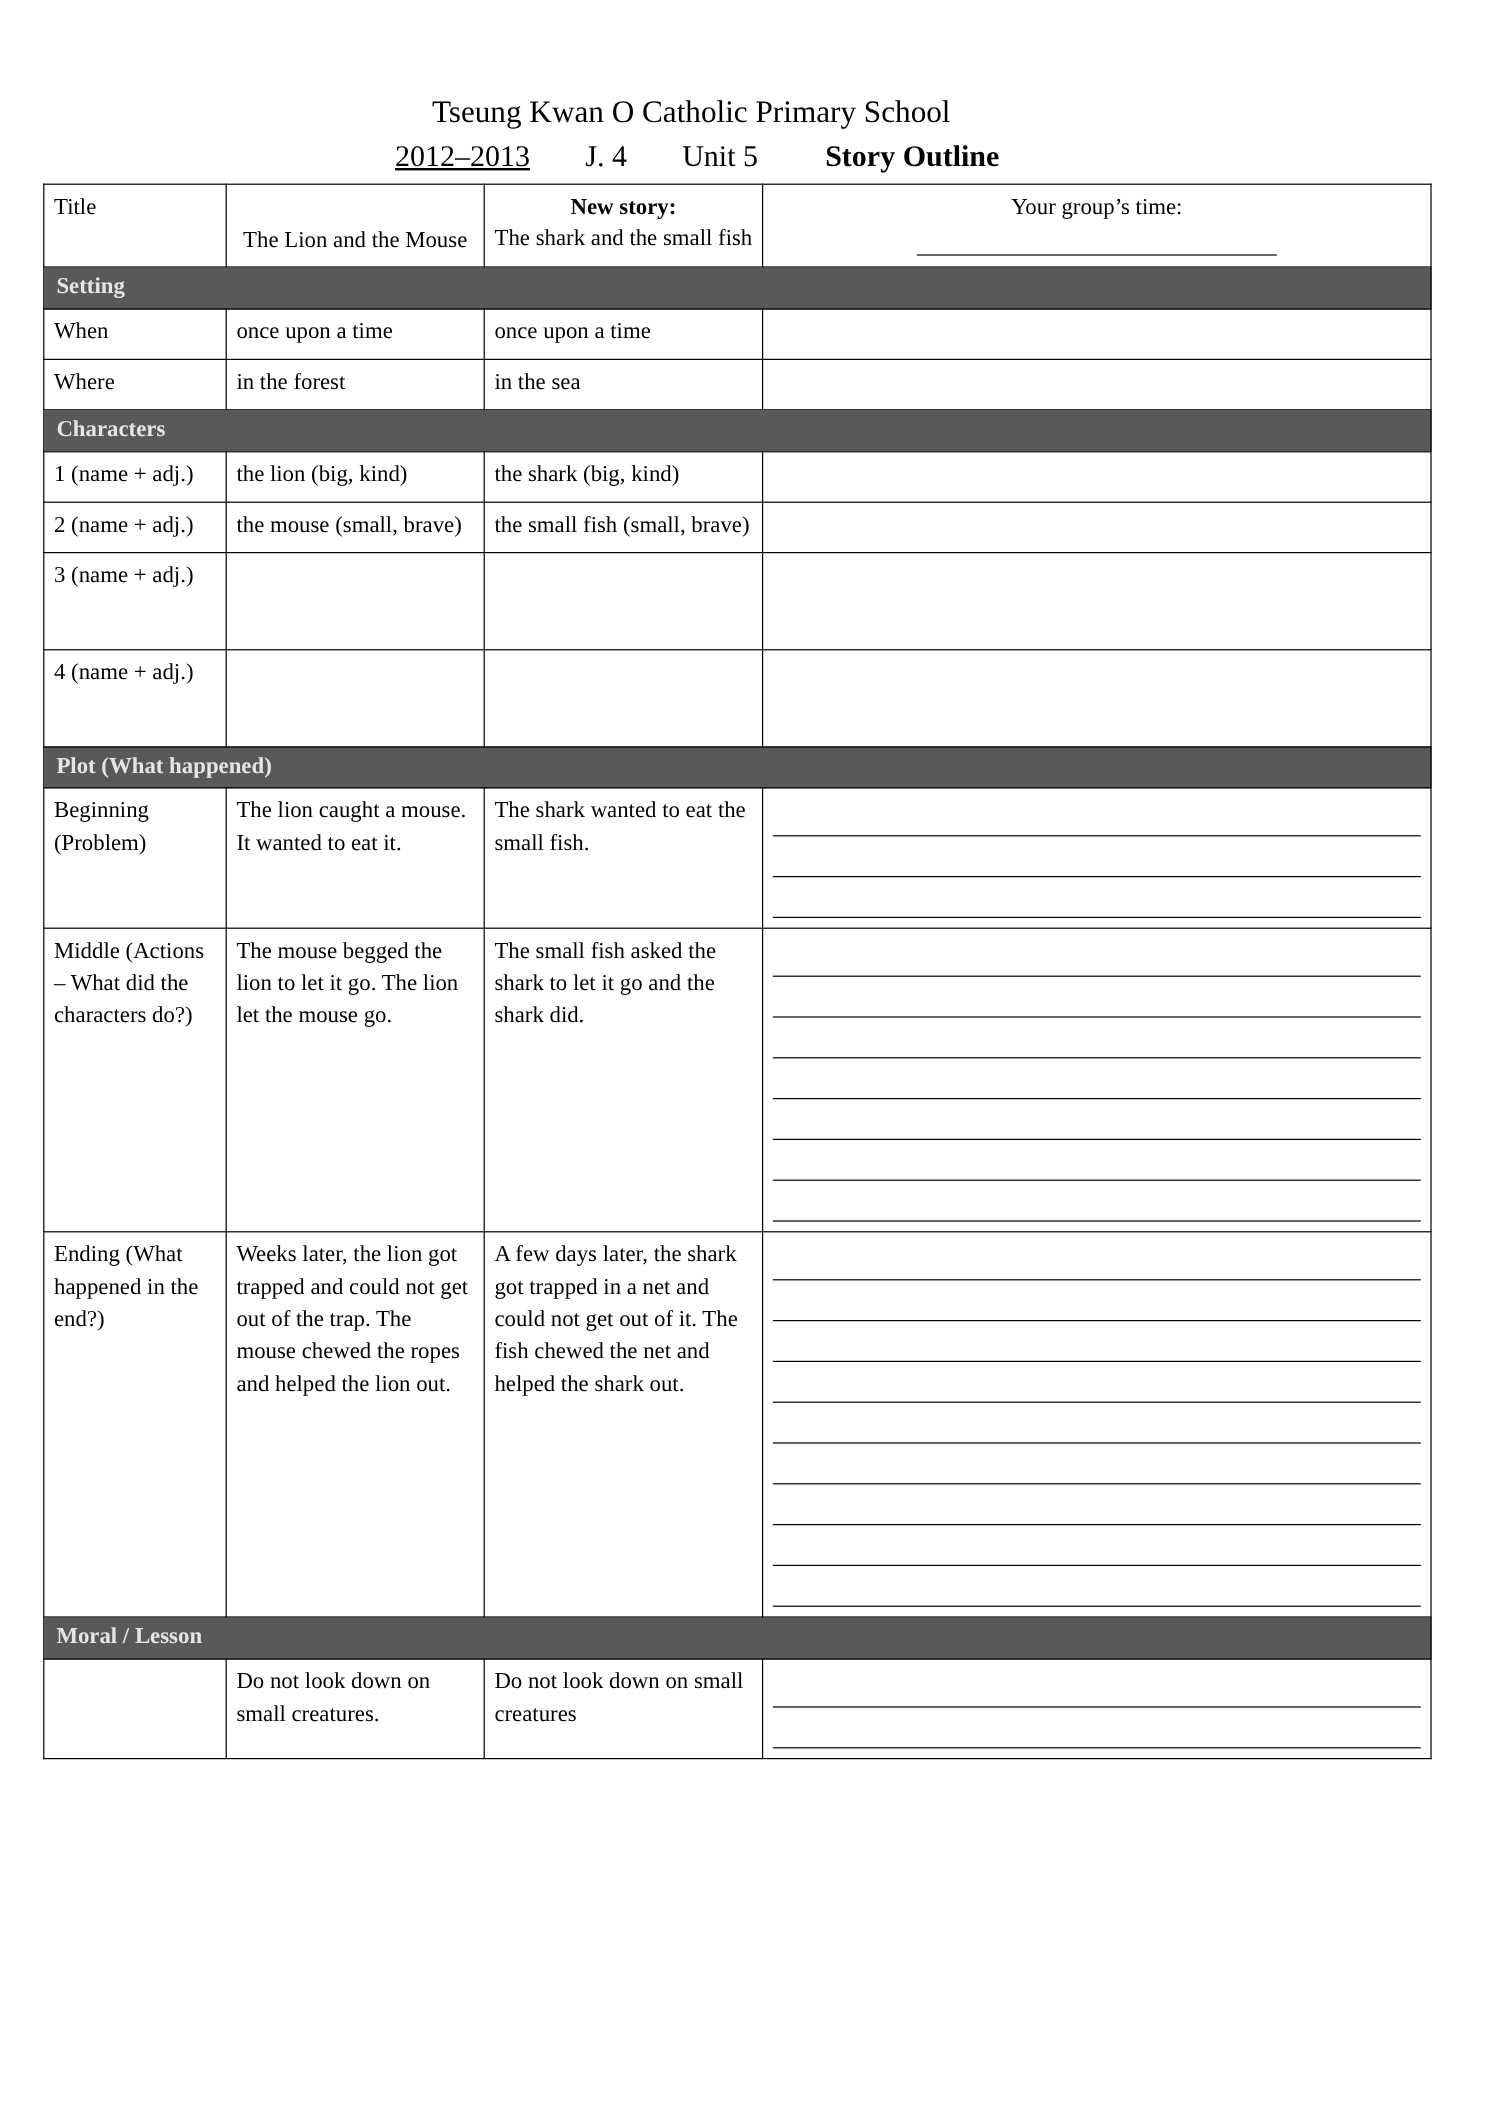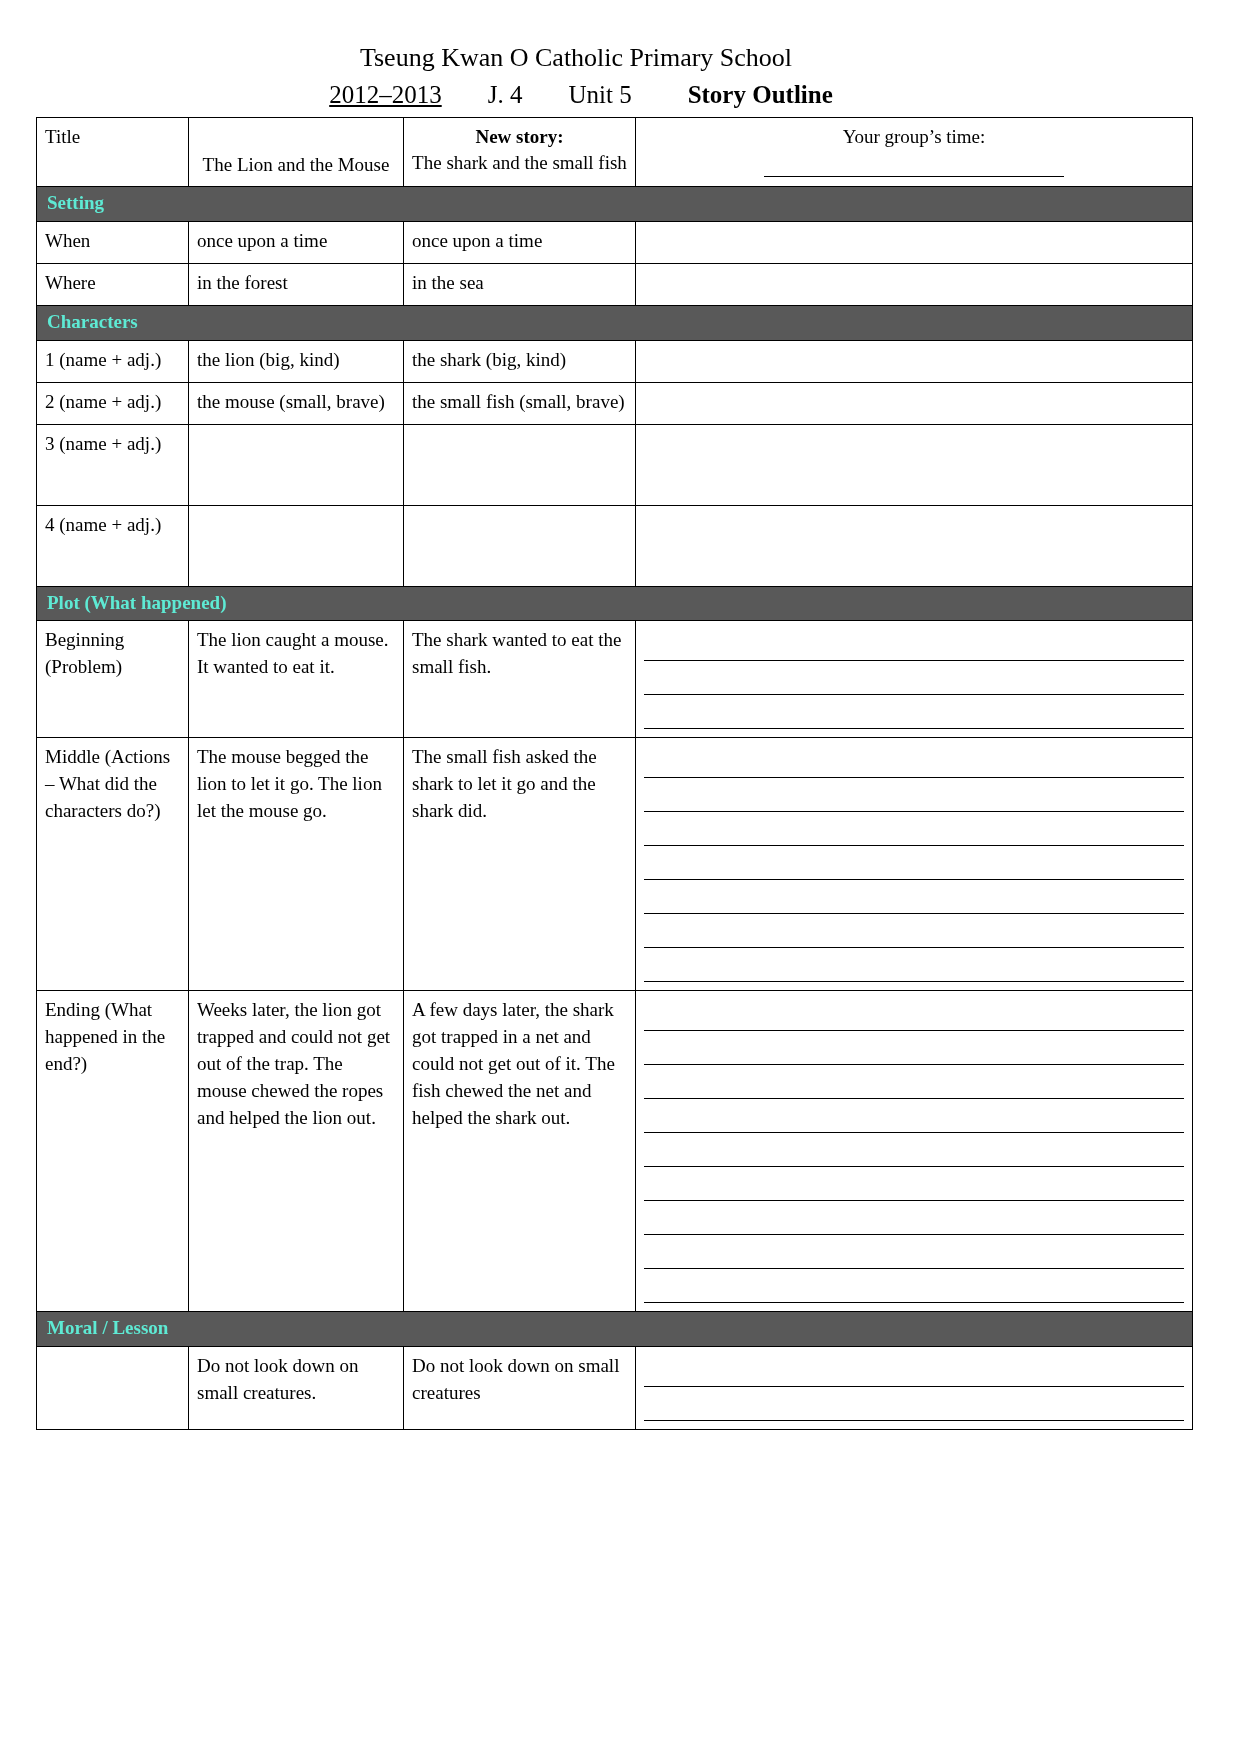--- a/index.html
+++ b/index.html
@@ -11,21 +11,21 @@
     width: 1240px;
     height: 1754px;
     font-family: "Liberation Serif", serif;
     color: #000000;
   }
   .page {
     position: relative;
     width: 1152px;
     height: 1754px;
     box-sizing: border-box;
-    padding: 42px 36px 0 36px;
+    padding: 78px 36px 0 36px;
   }
   .doc-title {
     text-align: center;
     font-size: 26px;
     line-height: 1.25;
     margin: 0 0 6px 0;
   }
   .subhead {
     display: flex;
     justify-content: center;
@@ -53,21 +53,21 @@
     padding: 6px 8px 8px 8px;
     line-height: 1.42;
   }
   col.c1 { width: 152px; }
   col.c2 { width: 215px; }
   col.c3 { width: 232px; }
   col.c4 { width: 557px; }
 
   tr.section td {
     background: #595959;
-    color: #5eead4;
+    color: #e5e5e5;
     font-weight: bold;
     padding: 4px 10px 5px 10px;
     border: 1px solid #000000;
     line-height: 1.3;
   }
   .bold { font-weight: bold; }
   .cell-head-center {
     text-align: center;
   }
   .blank-line {

